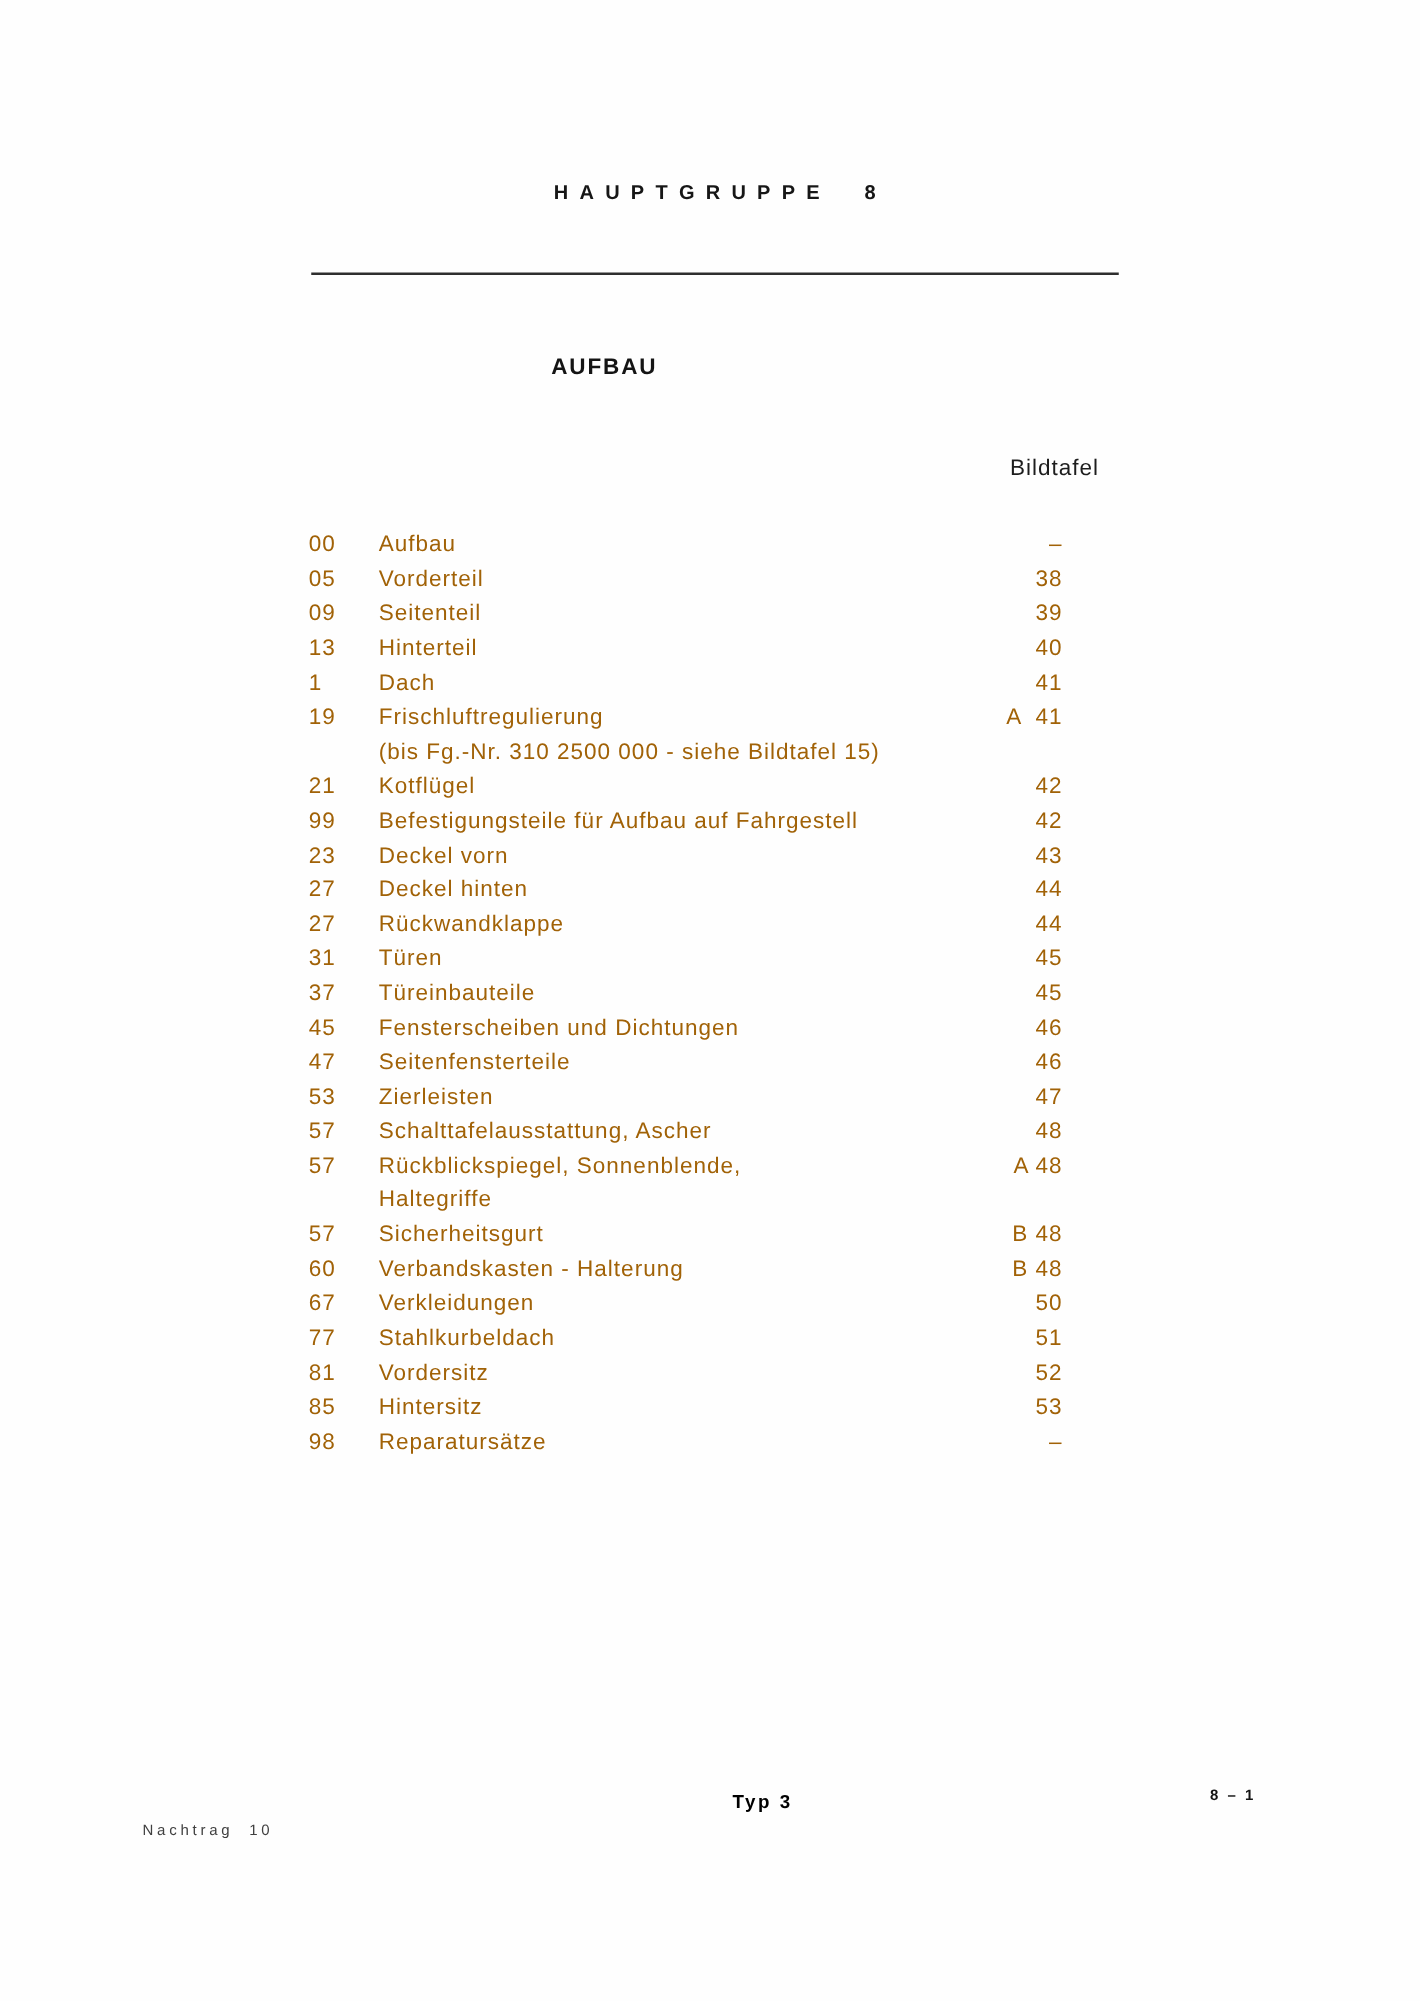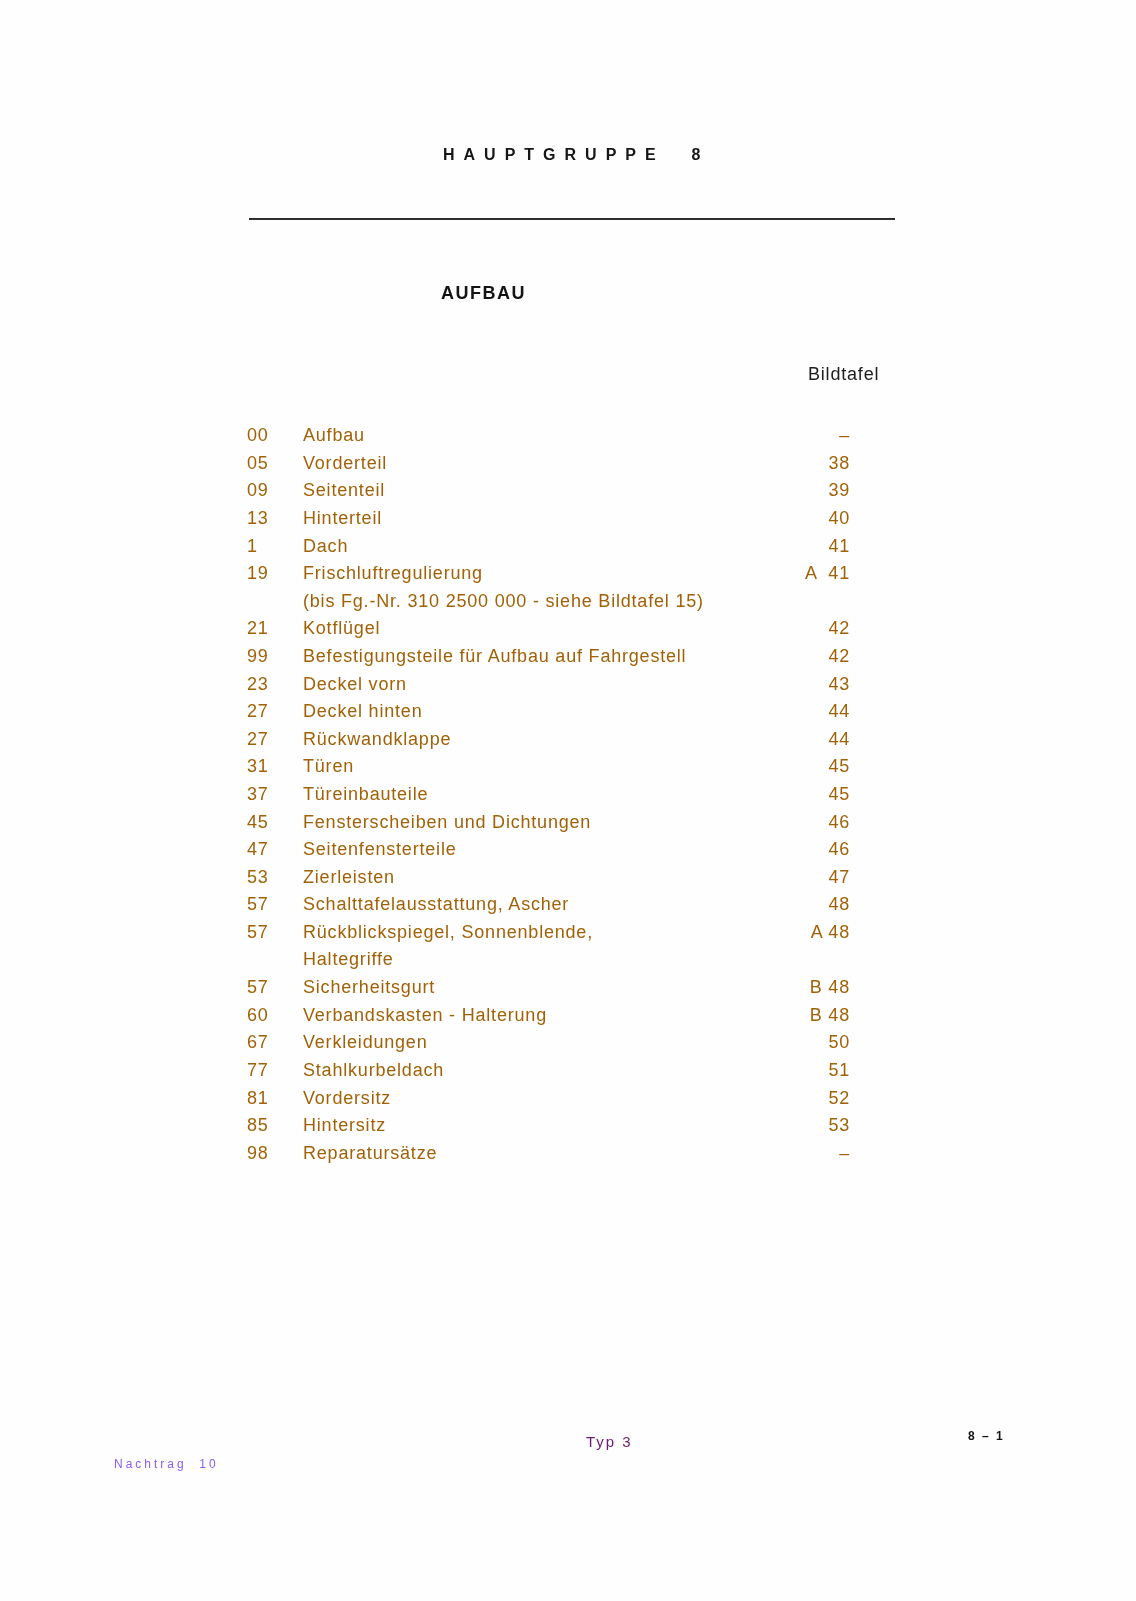--- a/index.html
+++ b/index.html
@@ -39,30 +39,30 @@
   }
   .row .code  { width: 56px; flex: 0 0 56px; }
   .row .label { flex: 1 1 auto; white-space: pre; }
   .row .plate { flex: 0 0 95px; width: 95px; text-align: right; white-space: pre; }
   .row.subline {
     display: block; line-height: 27.6px; padding-left: 56px; white-space: pre;
   }
 
   .footer-model {
     position: absolute; left: 586px; top: 1433px;
-    font-size: 15px; letter-spacing: 2px; color: #701a75; white-space: pre;
+    font-size: 15px; letter-spacing: 2px; color: #000000; white-space: pre; font-weight: bold;
   }
   .footer-page {
     position: absolute; left: 968px; top: 1429px;
     font-size: 12px; font-weight: bold; letter-spacing: 2px;
     color: #141414; white-space: pre;
   }
   .footer-supplement {
     position: absolute; left: 114px; top: 1457px;
-    font-size: 12px; letter-spacing: 3px; color: #8b5cf6; white-space: pre;
+    font-size: 12px; letter-spacing: 3px; color: #404040; white-space: pre;
   }
 </style>
 </head>
 <body>
 
 <div class="page">
 
   <div class="main-title">HAUPTGRUPPE  8</div>
 
   <div class="rule"></div>

